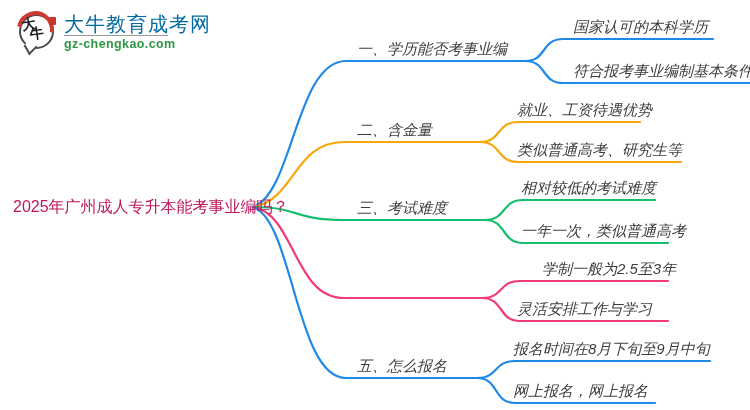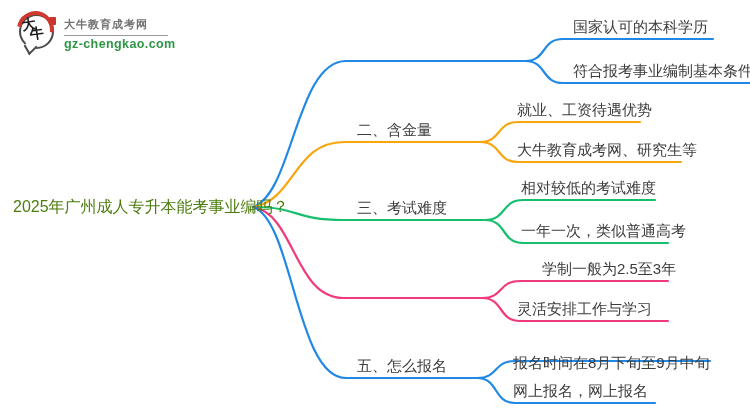--- a/index.html
+++ b/index.html
@@ -6,24 +6,25 @@
   .canvas{
     position:relative; width:750px; height:410px; overflow:hidden;
     background:#ffffff;
     font-family:"Liberation Sans", sans-serif;
   }
   svg.links{position:absolute;left:0;top:0;}
   .node{
     position:absolute; white-space:nowrap;
     font-size:15px; line-height:20px; height:20px;
     color:#3c3c3c;
+    font-style:italic;
   }
   .root-node{
     position:absolute; left:13px; top:196px;
-    font-size:16px; line-height:22px; color:#4d7c0f;
+    font-size:16px; line-height:22px; color:#be185d;
     white-space:nowrap; letter-spacing:0px;
   }
   
   .logo{position:absolute; left:18px; top:12px; display:flex; align-items:flex-start;}
   .logo-icon{position:relative; width:40px; height:44px; flex:0 0 auto;}
   .bubble{
     position:absolute; left:1px; top:2px; width:31px; height:31px;
     background:#fff; border:2px solid #4a4a4a; border-radius:50%;
   }
   .red-arc{
@@ -34,21 +35,21 @@
   .char-top{position:absolute; left:4px; top:4px; font-size:14px; font-weight:bold; color:#1c1c1c; transform:rotate(-8deg);}
   .char-bottom{position:absolute; left:12px; top:13px; font-size:14px; font-weight:bold; color:#1c1c1c; transform:rotate(-8deg);}
   .seal{position:absolute; right:2px; top:5px; width:7px; height:8px; background:#c9372c; border-radius:1px;}
   .tail{
     position:absolute; left:7px; bottom:4px; width:9px; height:9px; background:#fff;
     border-right:2px solid #4a4a4a; border-bottom:2px solid #4a4a4a;
     transform:rotate(60deg) skew(14deg);
   }
   .logo-text{margin-left:6px; padding-top:3px;}
   .logo-title{
-    font-size:11px; font-weight:bold; color:#737373; letter-spacing:1px; line-height:19px;
+    font-size:20px; font-weight:normal; color:#0369a1; letter-spacing:1px; line-height:19px;
   }
   .logo-divider{border-top:1px solid #9a9a9a; margin:1px 0 1px 0; width:104px;}
   .logo-domain{
     font-size:12.5px; font-weight:bold; color:#2e9644; letter-spacing:0.4px; line-height:15px;
   }
 </style>
 </head>
 <body>
 
 <div class="canvas">
@@ -87,28 +88,29 @@
     </div>
     <div class="logo-text">
       <div class="logo-title">大牛教育成考网</div>
       <div class="logo-divider"></div>
       <div class="logo-domain">gz-chengkao.com</div>
     </div>
   </div>
 
   <div class="root-node">2025年广州成人专升本能考事业编吗？</div>
 
+  <div class="node" style="left:357px; top:39px">一、学历能否考事业编</div>
   <div class="node" style="left:357px; top:120px">二、含金量</div>
   <div class="node" style="left:357px; top:198px">三、考试难度</div>
   <div class="node" style="left:357px; top:356px">五、怎么报名</div>
 
   <div class="node" style="left:573px; top:17px">国家认可的本科学历</div>
   <div class="node" style="left:573px; top:61px">符合报考事业编制基本条件</div>
   <div class="node" style="left:517px; top:100px">就业、工资待遇优势</div>
-  <div class="node" style="left:517px; top:140px">大牛教育成考网、研究生等</div>
+  <div class="node" style="left:517px; top:140px">类似普通高考、研究生等</div>
   <div class="node" style="left:521px; top:178px">相对较低的考试难度</div>
   <div class="node" style="left:521px; top:221px">一年一次，类似普通高考</div>
   <div class="node" style="left:542px; top:259px">学制一般为2.5至3年</div>
   <div class="node" style="left:517px; top:299px">灵活安排工作与学习</div>
-  <div class="node" style="left:513px; top:353px">报名时间在8月下旬至9月中旬</div>
+  <div class="node" style="left:513px; top:339px">报名时间在8月下旬至9月中旬</div>
   <div class="node" style="left:513px; top:381px">网上报名，网上报名</div>
 
 </div>
 
 </body></html>

